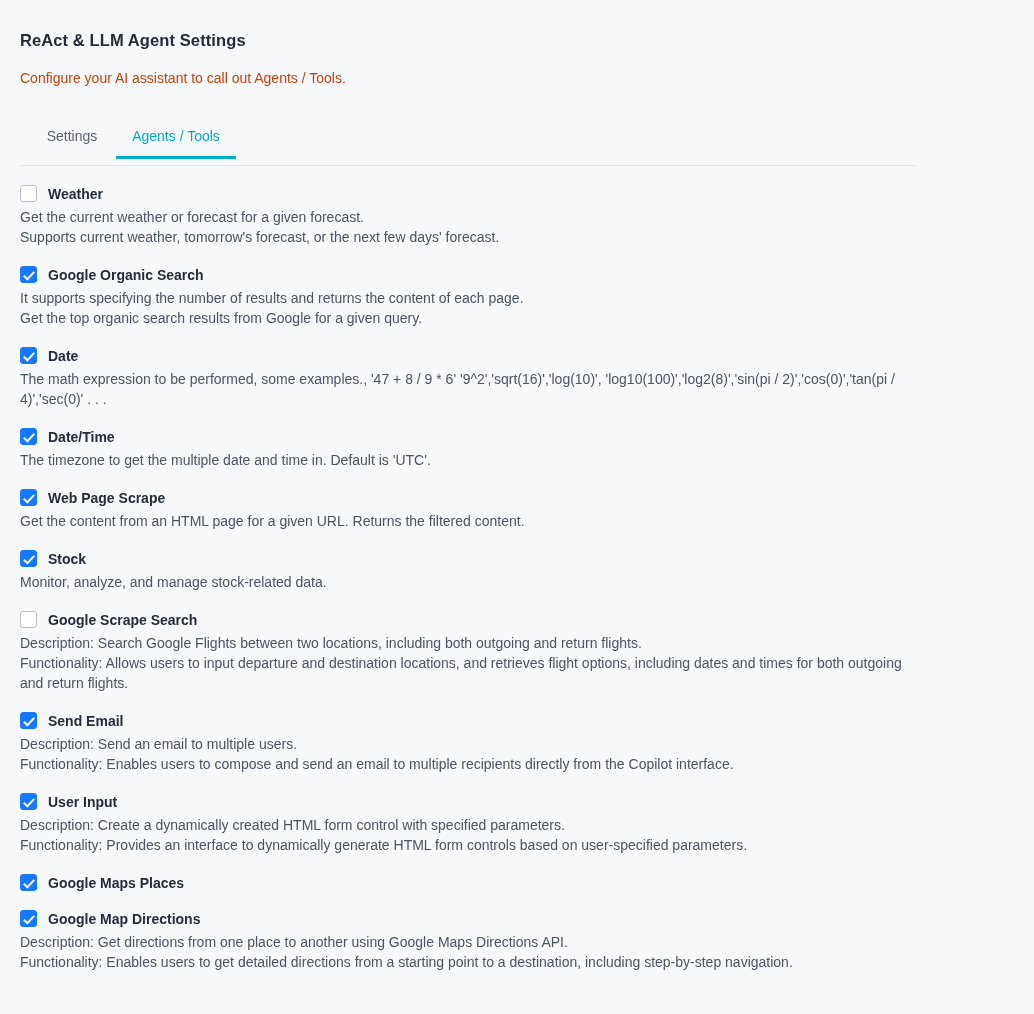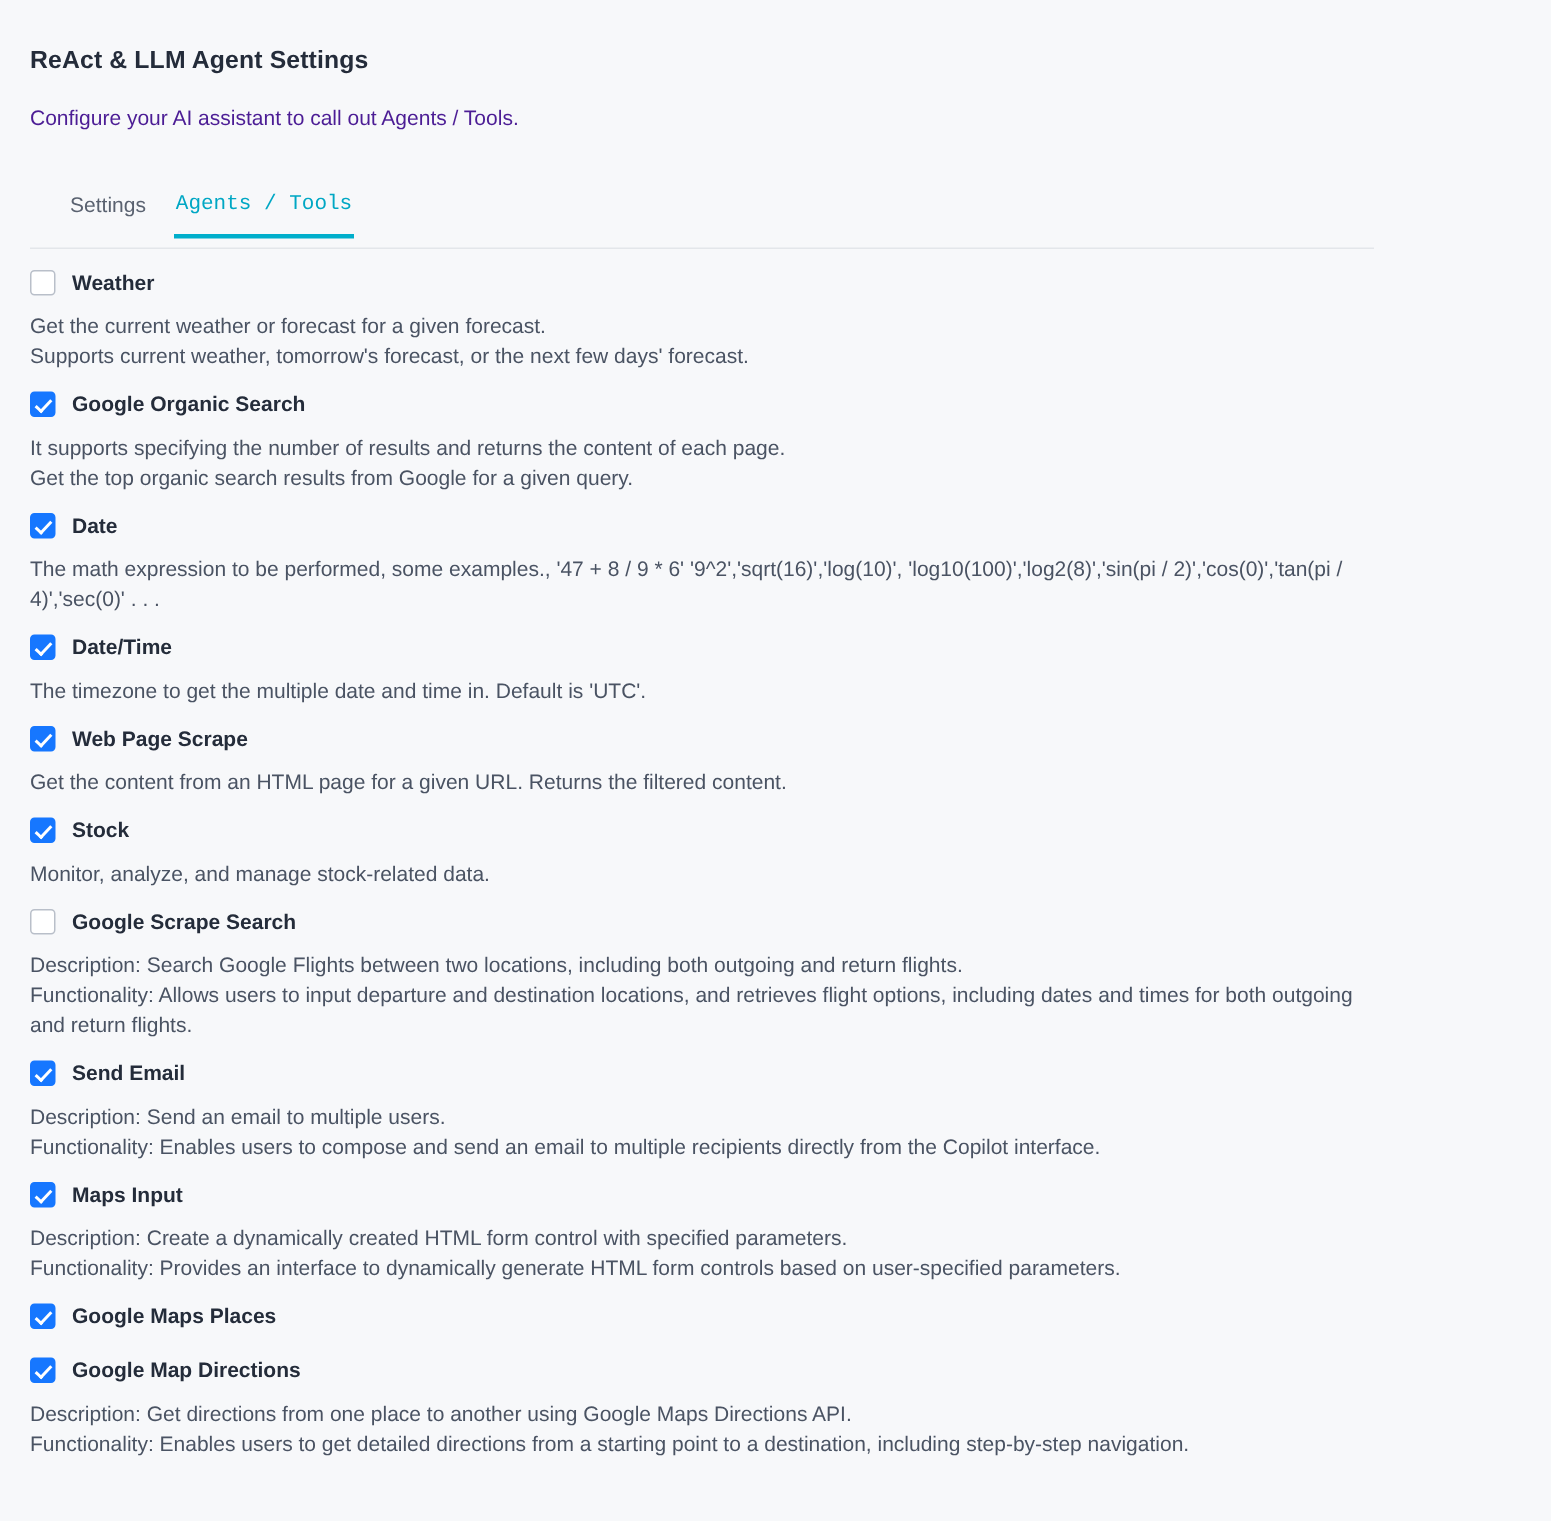--- a/index.html
+++ b/index.html
@@ -32,21 +32,21 @@
     color: #242c3a;
     letter-spacing: 0.1px;
   }
 
   .page-subtitle {
     position: absolute;
     left: 20px;
     top: 70px;
     font-size: 14px;
     font-weight: normal;
-    color: #4c1d95;
+    color: #c2410c;
   }
 
   .tabs {
     position: absolute;
     left: 20px;
     top: 124px;
     width: 896px;
     height: 42px;
     display: flex;
     align-items: flex-start;
@@ -57,21 +57,21 @@
     color: #5a6270;
     padding: 4px 0 14px 0;
     margin-right: 0;
     cursor: pointer;
     background: none;
     border: none;
     font-family: "Liberation Sans", sans-serif;
     position: relative;
   }
   .tab.t0 { width: 80px; margin-left: 12px; }
-  .tab.t1 { width: 120px; margin-left: 4px; font-family: Liberation Mono, monospace; }
+  .tab.t1 { width: 120px; margin-left: 4px; }
   .tab.active {
     color: #00a7c4;
   }
   .tab.active::after {
     content: "";
     position: absolute;
     left: 0;
     right: 0;
     bottom: -1px;
     height: 3px;
@@ -85,21 +85,21 @@
     width: 1034px;
   }
 
   .tool-item {
     padding: 0 0 0 0;
     margin-bottom: 14px;
   }
 
   .tool-head {
     display: flex;
-    align-items: flex-start;
+    align-items: flex-end;
     height: 22px;
     padding-left: 20px;
   }
 
   .cb {
     width: 17px;
     height: 17px;
     border-radius: 3px;
     flex: 0 0 17px;
     display: inline-block;
@@ -232,21 +232,21 @@
           <span class="tool-label">Send Email</span>
         </div>
         <div class="tool-desc">
           <span class="line">Description: Send an email to multiple users.</span>
           <span class="line">Functionality: Enables users to compose and send an email to multiple recipients directly from the Copilot interface.</span>
         </div>
       </div>
       <div class="tool-item">
         <div class="tool-head">
           <span class="cb on"></span>
-          <span class="tool-label">Maps Input</span>
+          <span class="tool-label">User Input</span>
         </div>
         <div class="tool-desc">
           <span class="line">Description: Create a dynamically created HTML form control with specified parameters.</span>
           <span class="line">Functionality: Provides an interface to dynamically generate HTML form controls based on user-specified parameters.</span>
         </div>
       </div>
       <div class="tool-item">
         <div class="tool-head">
           <span class="cb on"></span>
           <span class="tool-label">Google Maps Places</span>

